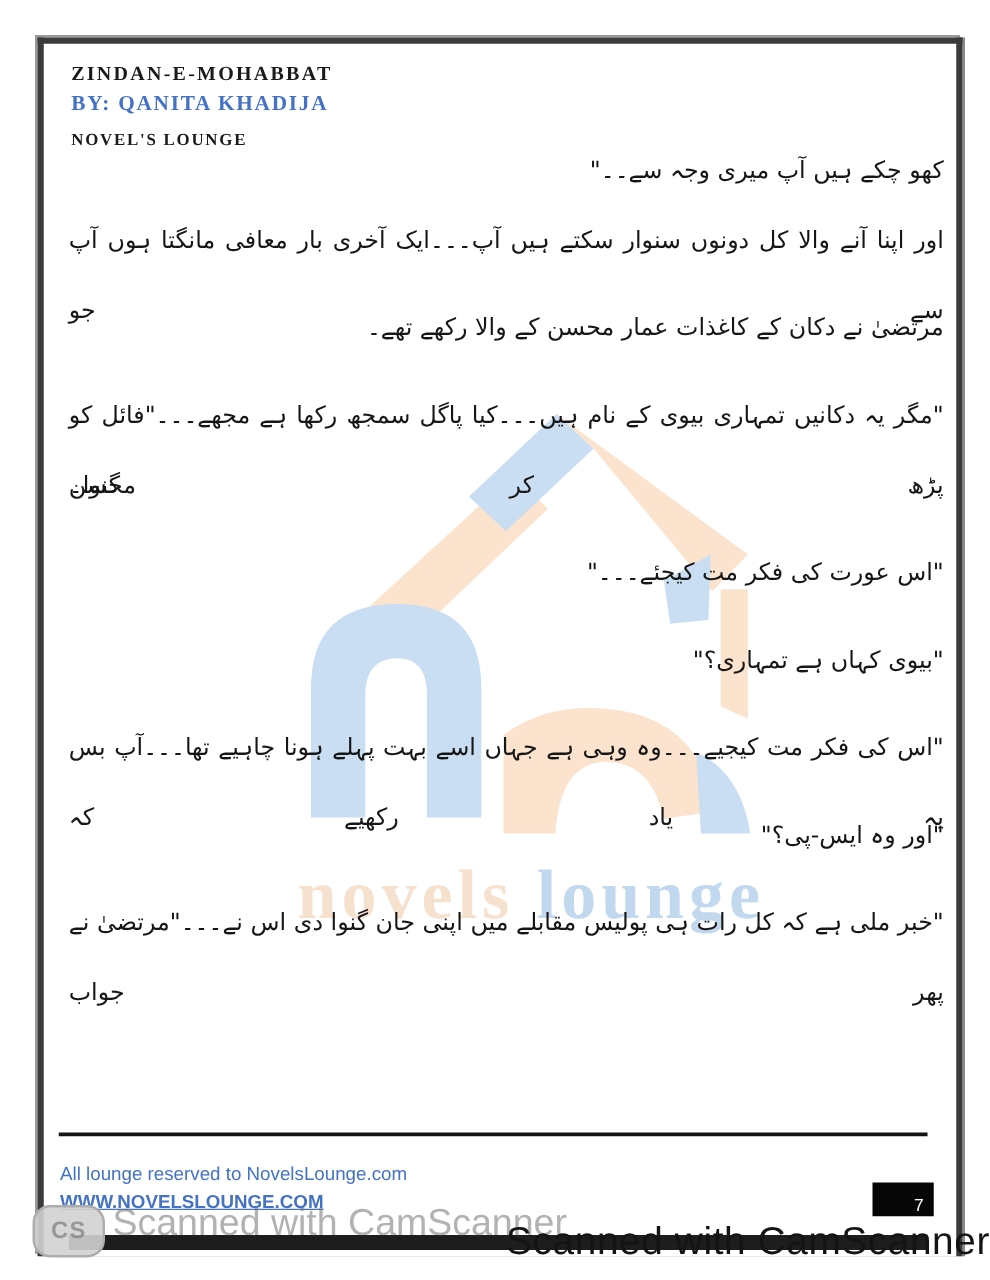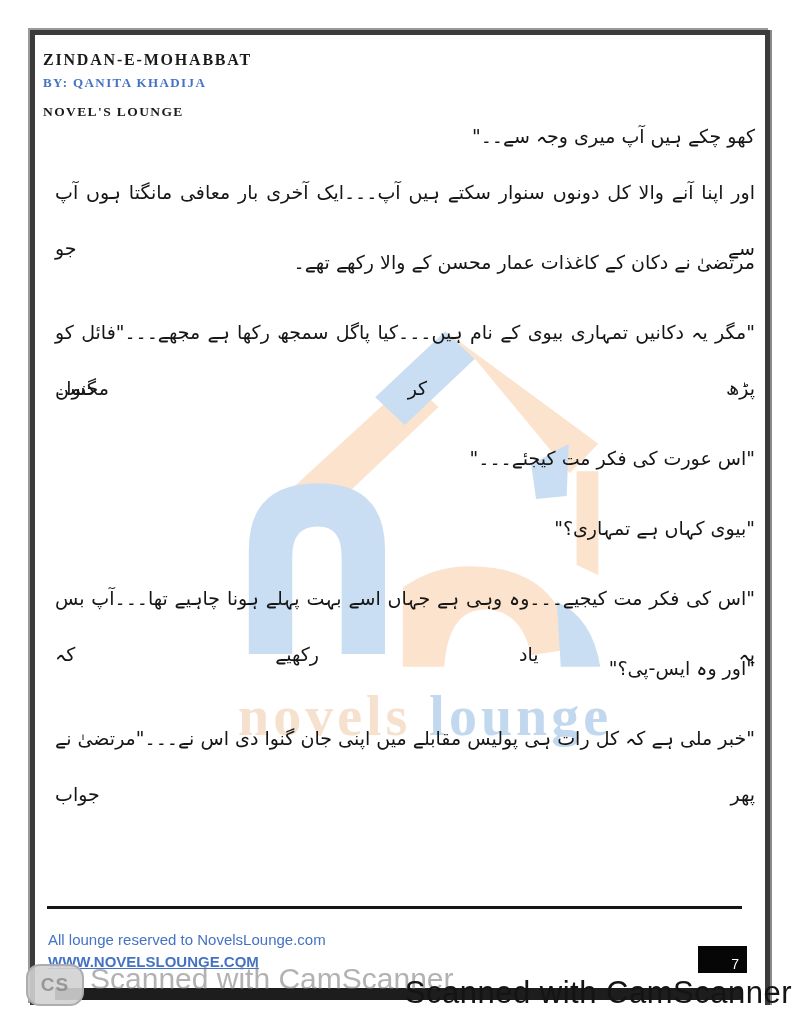--- a/index.html
+++ b/index.html
@@ -11,27 +11,27 @@
   .page-frame{
     position:absolute;left:30px;top:30px;width:730px;height:970px;
     border:5px solid #3b3b3b;border-bottom:none;background:#ffffff;
     box-shadow:-2px -2px 0 #9a9a9a, 2px 0 0 #8a8a8a;
   }
   .bottom-bar{
     position:absolute;left:55px;top:988px;width:686px;height:12px;
     background:#1d1d1d;border-radius:1px;
   }
   
-  .header{position:absolute;left:43px;top:50px;line-height:20px;}
+  .header{position:absolute;left:57px;top:50px;line-height:20px;}
   .hdr-title{
     font-family:"Liberation Serif",serif;font-weight:bold;font-size:16px;
     letter-spacing:1.8px;color:#1a1a1a;
   }
   .hdr-byline{
-    font-family:"Liberation Serif",serif;font-weight:bold;font-size:13px;
+    font-family:"Liberation Serif",serif;font-weight:bold;font-size:17px;
     letter-spacing:1.4px;color:#4472c4;margin-top:3px;
   }
   .hdr-publisher{
     font-family:"Liberation Serif",serif;font-weight:bold;font-size:13.5px;
     letter-spacing:1.4px;color:#1a1a1a;margin-top:9px;
   }
   
   .body-text{position:absolute;left:55px;top:108px;width:700px;z-index:3;}
   .uline{
     direction:rtl;unicode-bidi:plaintext;

